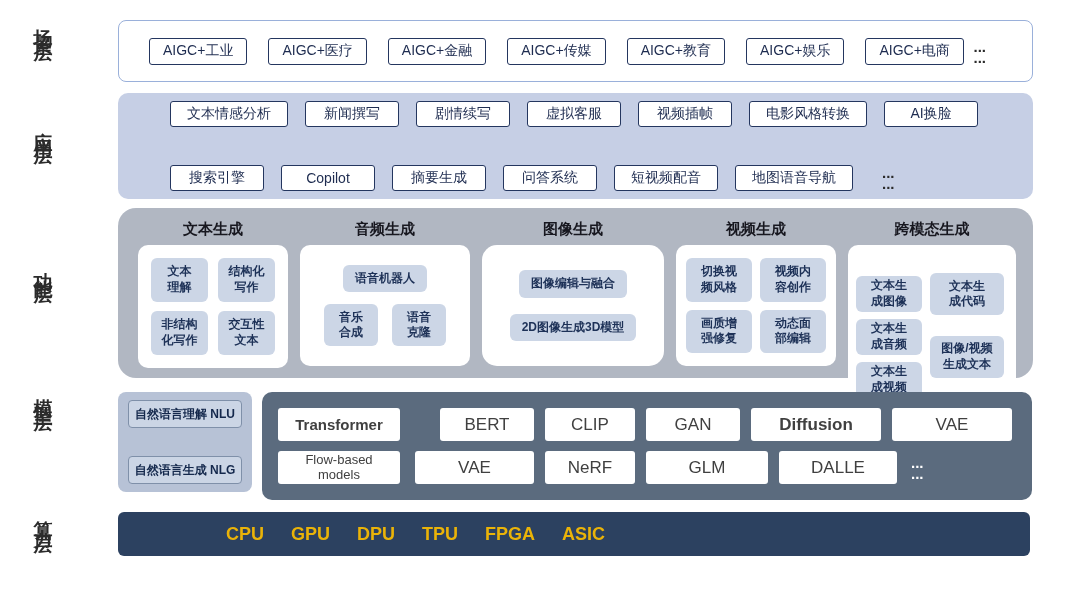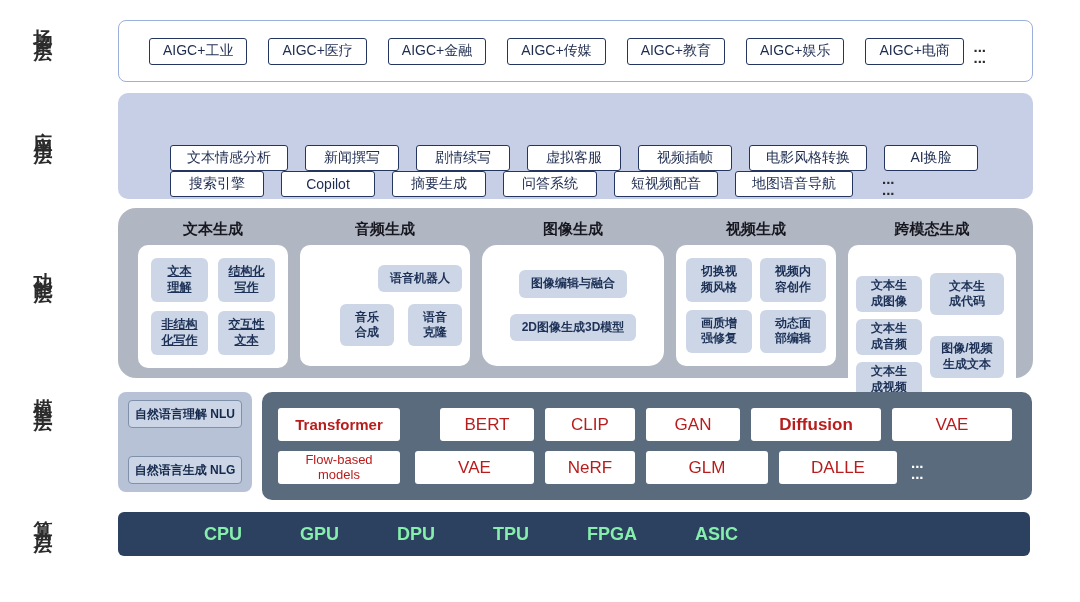--- a/index.html
+++ b/index.html
@@ -23,21 +23,21 @@
     background: #ffffff; border: 1px solid #24365f; border-radius: 3px; color: #1e2c50;
     display: flex; align-items: center; justify-content: center; white-space: nowrap;
   }
   .scene-chip { font-size: 14px; height: 27px; padding: 0 13px; min-width: 96px; }
   .dots { display: flex; flex-direction: column; align-items: center; font-weight: 700; color: #2b2b2b; font-size: 15px; line-height: 11px; }
   .scene-band .dots { position: absolute; right: 46px; top: 20px; }
 
   
   .app-band {
     top: 93px; height: 106px; background: #c6cfe5; border-radius: 10px;
-    display: flex; flex-direction: column; justify-content: flex-end; padding: 2px 0;
+    display: flex; flex-direction: column; justify-content: space-between; padding: 8px 0;
   }
   .app-row { display: flex; align-items: center; gap: 17px; margin-left: 52px; }
   .app-chip { font-size: 14px; height: 26px; padding: 0 16px; min-width: 94px; }
   .app-row .dots { margin-left: 12px; }
 
   
   .func-band {
     top: 208px; height: 170px; background: #b1b7c2; border-radius: 18px;
     display: flex; gap: 12px; padding: 8px 16px 12px 20px;
   }
@@ -48,22 +48,22 @@
   .g-video { width: 160px; }
   .g-cross { width: 168px; }
   .group-title { text-align: center; font-weight: 700; font-size: 15px; color: #17171f; padding: 4px 0 6px; }
   .group-box { background: #ffffff; border-radius: 10px; flex: 1; }
   .subchip {
     background: #ccd6e6; border-radius: 6px; color: #1d3157; font-size: 12px; font-weight: 600;
     display: flex; align-items: center; justify-content: center; text-align: center;
     line-height: 1.3; padding: 3px 5px; text-wrap: balance;
   }
   .text-box  { display: grid; grid-template-columns: 1fr 1fr; gap: 9px 10px; padding: 13px 13px; }
-  .text-box .subchip { min-height: 44px; text-decoration: underline; }
-  .audio-box { display: flex; flex-direction: column; align-items: flex-end; justify-content: space-evenly; padding: 8px; }
+  .text-box .subchip { min-height: 44px; }
+  .audio-box { display: flex; flex-direction: column; align-items: center; justify-content: space-evenly; padding: 8px; }
   .audio-box .wide { padding: 6px 12px; white-space: nowrap; }
   .audio-box .pair { display: flex; gap: 14px; }
   .audio-box .pair .subchip { width: 54px; height: 42px; }
   .image-box { display: flex; flex-direction: column; align-items: center; justify-content: center; gap: 16px; border-radius: 15px; }
   .image-box .subchip { padding: 6px 12px; white-space: nowrap; }
   .video-box { display: grid; grid-template-columns: 1fr 1fr; gap: 8px 8px; padding: 13px 10px; }
   .video-box .subchip { min-height: 38px; }
   .cross-box { display: flex; gap: 8px; padding: 8px; }
   .cross-col1 { display: flex; flex-direction: column; gap: 7px; margin-top: 23px; }
   .cross-col1 .subchip { width: 66px; height: 36px; }
@@ -79,41 +79,41 @@
     width: 114px; height: 28px; background: #cbd5e5; border: 1px solid #7f90a9; border-radius: 4px;
     font-size: 12px; font-weight: 700; color: #14284c; display: flex; align-items: center; justify-content: center;
     white-space: nowrap;
   }
   .model-panel {
     position: absolute; left: 262px; top: 392px; width: 770px; height: 108px; background: #5b6b7e;
     border-radius: 10px; display: flex; flex-direction: column; justify-content: space-evenly; padding: 6px 16px;
   }
   .model-row { display: flex; align-items: center; gap: 11px; }
   .model-chip {
-    background: #ffffff; border-radius: 3px; height: 33px; color: #b91c1c;
+    background: #ffffff; border-radius: 3px; height: 33px; color: #404040;
     display: flex; align-items: center; justify-content: center; font-size: 17px; text-align: center;
   }
   .mc-transformer { width: 122px; font-size: 15px; font-weight: 700; margin-right: 29px; }
   .mc-bert { width: 94px; }
   .mc-clip { width: 90px; }
   .mc-gan { width: 94px; }
   .mc-diffusion { width: 130px; font-weight: 700; }
   .mc-vae1 { width: 120px; }
   .mc-flow { width: 122px; font-size: 13px; line-height: 1.15; margin-right: 4px; padding: 2px 8px; }
   .mc-vae2 { width: 119px; }
   .mc-nerf { width: 90px; }
   .mc-glm { width: 122px; }
   .mc-dalle { width: 118px; }
   .model-row .dots { color: #ffffff; margin-left: 3px; }
 
   
   .compute-bar {
     position: absolute; left: 118px; top: 512px; width: 912px; height: 44px; background: #2c4160;
-    border-radius: 6px; display: flex; align-items: center; gap: 58px; padding-left: 86px;
-    color: #86efac; font-weight: 700; font-size: 18px;
+    border-radius: 6px; display: flex; align-items: center; gap: 27px; padding-left: 108px;
+    color: #eab308; font-weight: 700; font-size: 18px;
   }
 </style>
 </head>
 <body>
 
 <div class="canvas">
 
   <div class="vlabel" style="top:14px">场景层</div>
   <div class="vlabel" style="top:117px">应用层</div>
   <div class="vlabel" style="top:256px">功能层</div>

